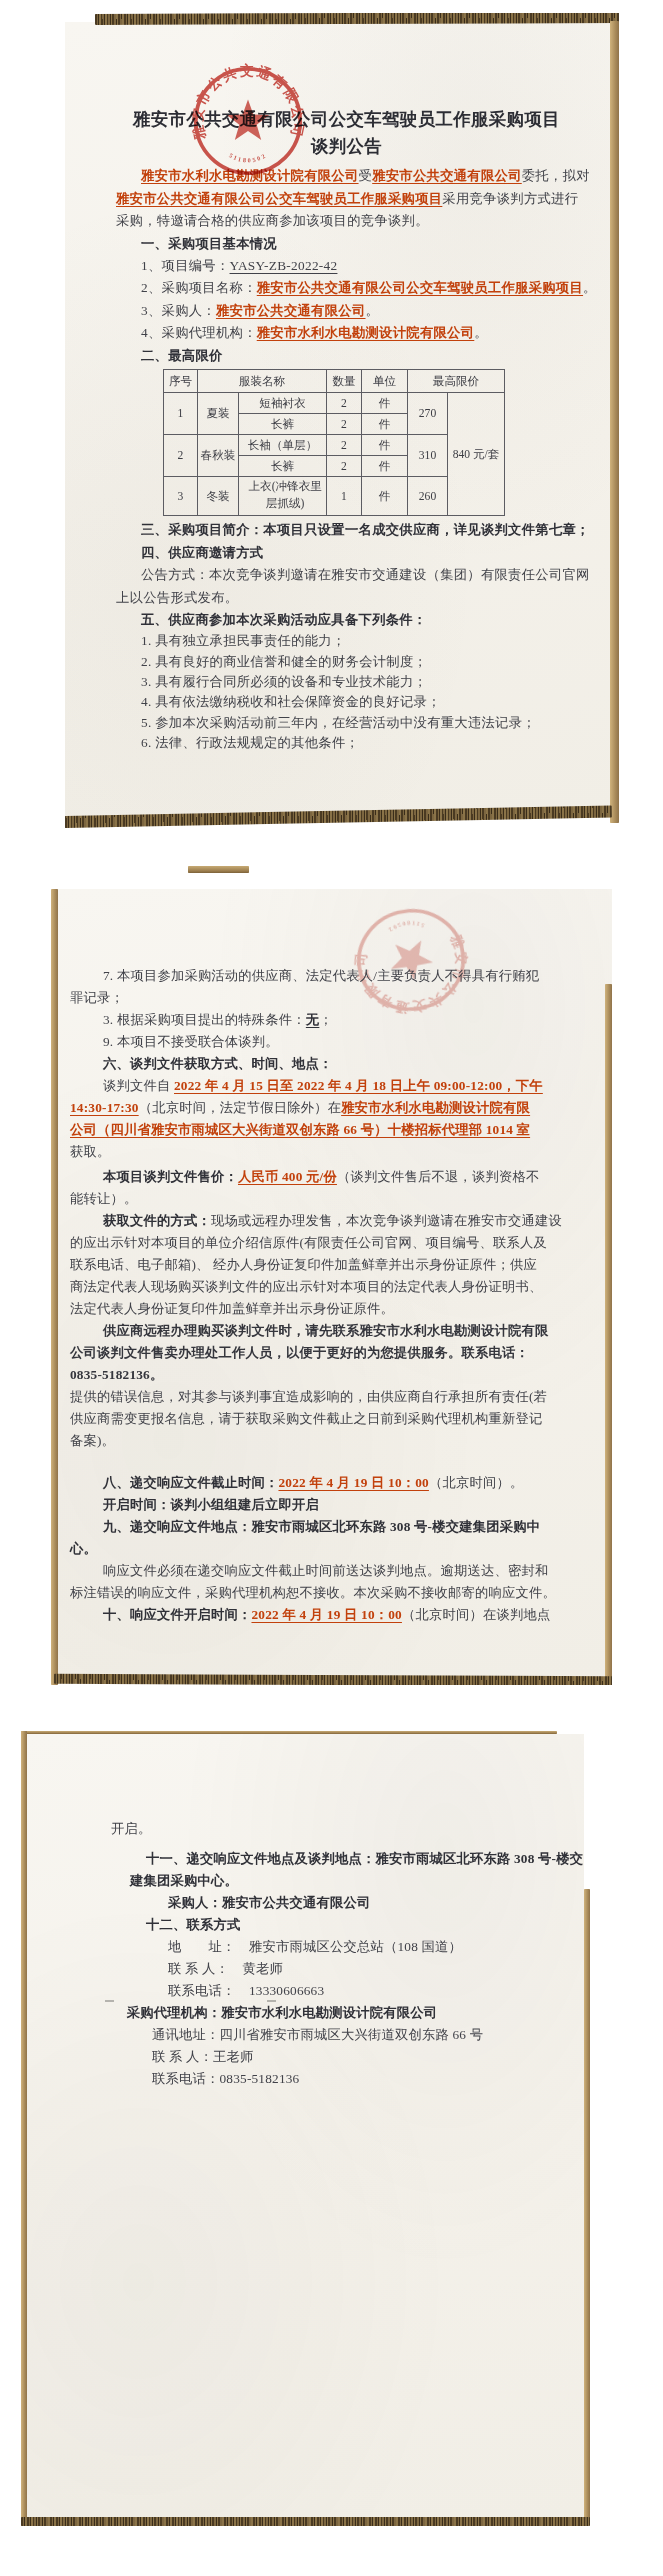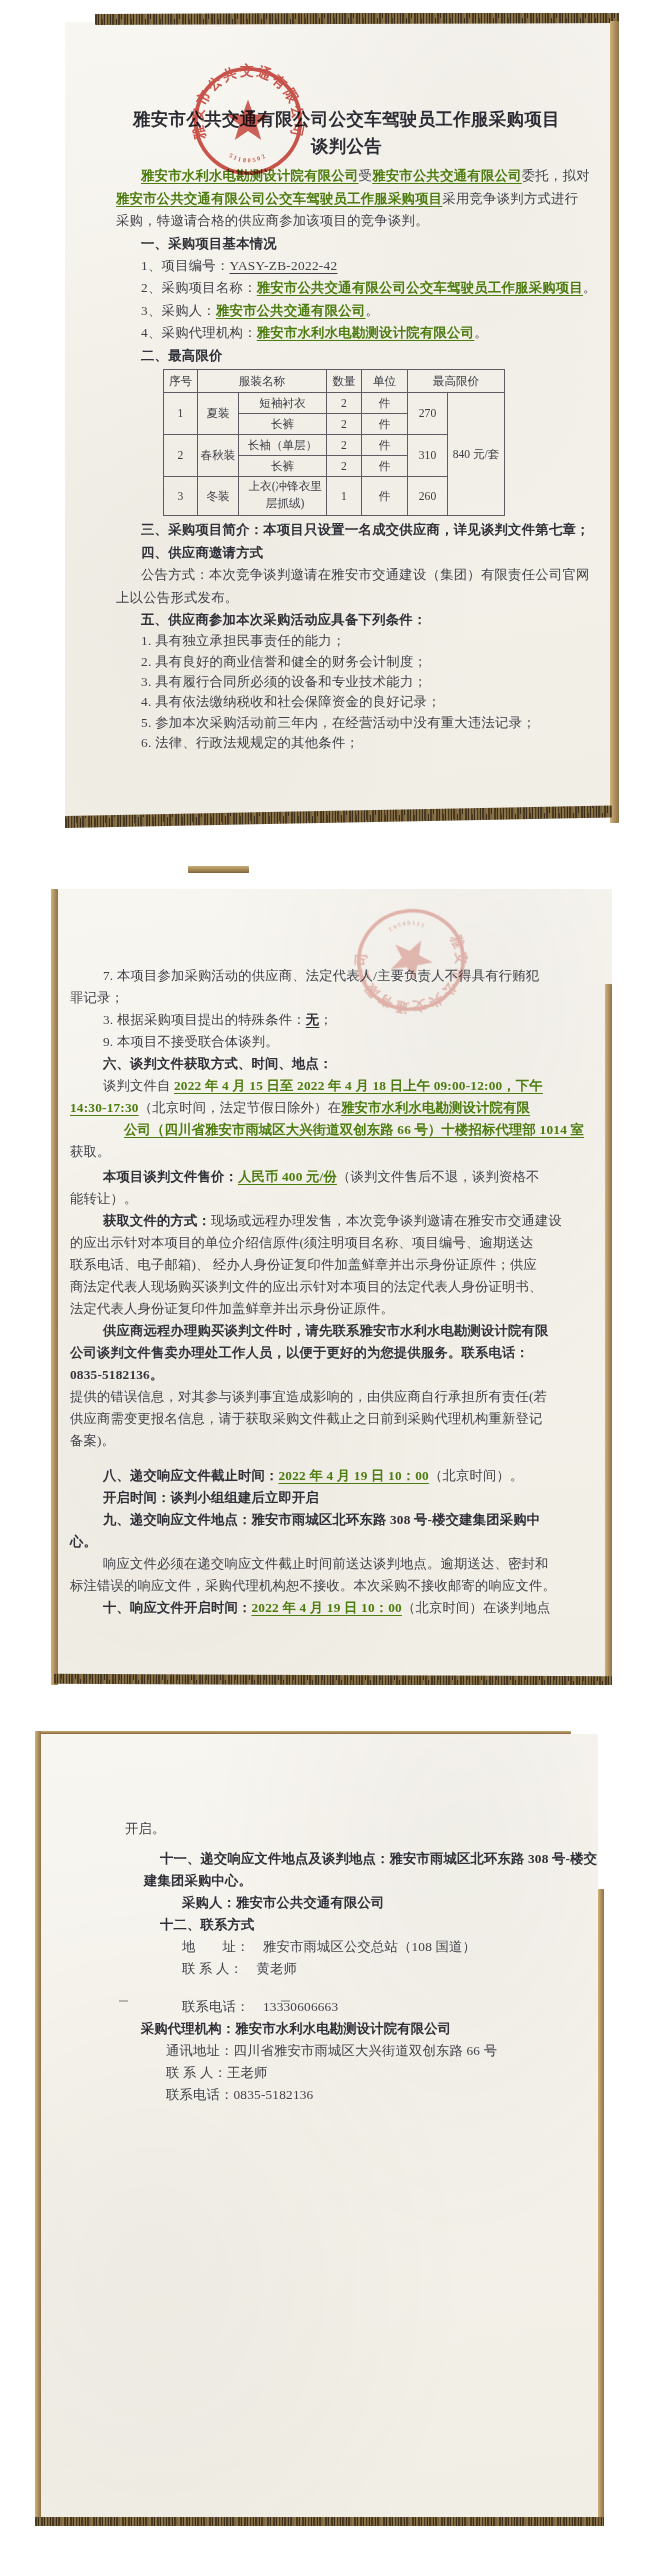--- a/index.html
+++ b/index.html
@@ -23,21 +23,21 @@
   .wood-tan-h{background:linear-gradient(180deg,#c7aa74 0%,#9c7e4e 70%,#7c6138 100%);}
   .content{position:absolute;z-index:2;color:#414249;font-size:13.3px;letter-spacing:0.3px;}
   .line{line-height:22.4px;white-space:nowrap;}
   .p2 .line{line-height:22px;}
   .p3 .line{line-height:22px;}
   .ind{text-indent:25px;}
   .ind2{text-indent:33px;}
   .b{font-weight:700;color:#303138;}
   .sb{font-weight:600;color:#35363d;}
   .u{text-decoration:underline;text-underline-offset:2.5px;text-decoration-thickness:0.8px;}
-  .bu{font-weight:700;color:#4d7c0f;text-decoration:underline;text-underline-offset:2.5px;text-decoration-thickness:0.8px;text-align:right;}
+  .bu{font-weight:700;color:#c2410c;text-decoration:underline;text-underline-offset:2.5px;text-decoration-thickness:0.8px;}
   .doc-title{font-weight:700;color:#2c2d34;font-size:17.4px;line-height:27px;text-align:center;letter-spacing:0.4px;white-space:nowrap;}
   .price-table{border-collapse:collapse;margin:2.5px 0 3.3px 47px;font-size:11.6px;color:#3c3d44;letter-spacing:0;}
   .price-table th,.price-table td{border:0.8px solid #5c5c62;text-align:center;vertical-align:middle;padding:0 1.7px;font-weight:400;}
   .price-table th{height:21.6px;}
   .price-table td{height:20px;}
   .price-table .tall td{height:38px;}
   .price-table .wrap{white-space:normal;line-height:16.6px;padding-left:7px;}
   .stamp{position:absolute;width:116px;height:116px;mix-blend-mode:multiply;pointer-events:none;}
   .stamp svg{display:block;}
   .stamp text{fill:currentColor;font-family:"Liberation Serif","DejaVu Serif",serif;font-weight:700;}
@@ -175,58 +175,58 @@
     <div class="line ind2"><span>3. 根据采购项目提出的特殊条件：</span><span class="u b">无</span><span>；</span></div>
     <div class="line ind2">9. 本项目不接受联合体谈判。</div>
     <div class="line ind2 b">六、谈判文件获取方式、时间、地点：</div>
     <div class="line ind2"><span>谈判文件自 </span><span class="bu">2022 年 4 月 15 日至 2022 年 4 月 18 日上午 09:00-12:00，下午</span></div>
     <div class="line"><span class="bu">14:30-17:30</span><span>（北京时间，法定节假日除外）在</span><span class="bu">雅安市水利水电勘测设计院有限</span></div>
     <div class="line bu">公司（四川省雅安市雨城区大兴街道双创东路 66 号）十楼招标代理部 1014 室</div>
     <div class="line">获取。</div>
     <div class="line ind2" style="margin-top:3.3px;"><span class="b">本项目谈判文件售价：</span><span class="bu">人民币 400 元/份</span><span>（谈判文件售后不退，谈判资格不</span></div>
     <div class="line">能转让）。</div>
     <div class="line ind2"><span class="b">获取文件的方式：</span><span>现场或远程办理发售，本次竞争谈判邀请在雅安市交通建设</span></div>
-    <div class="line">的应出示针对本项目的单位介绍信原件(须注明项目名称、项目编号、逾期送达</div>
+    <div class="line">的应出示针对本项目的单位介绍信原件(有限责任公司官网、项目编号、联系人及</div>
     <div class="line">联系电话、电子邮箱)、 经办人身份证复印件加盖鲜章并出示身份证原件；供应</div>
     <div class="line">商法定代表人现场购买谈判文件的应出示针对本项目的法定代表人身份证明书、</div>
     <div class="line">法定代表人身份证复印件加盖鲜章并出示身份证原件。</div>
     <div class="line ind2 sb">供应商远程办理购买谈判文件时，请先联系雅安市水利水电勘测设计院有限</div>
     <div class="line sb">公司谈判文件售卖办理处工作人员，以便于更好的为您提供服务。联系电话：</div>
     <div class="line sb">0835-5182136。</div>
     <div class="line">提供的错误信息，对其参与谈判事宜造成影响的，由供应商自行承担所有责任(若</div>
     <div class="line">供应商需变更报名信息，请于获取采购文件截止之日前到采购代理机构重新登记</div>
     <div class="line">备案)。</div>
-    <div class="line ind2" style="margin-top:13px;font-family:Liberation Serif, serif;"><span class="b">八、递交响应文件截止时间：</span><span class="bu">2022 年 4 月 19 日 10：00</span><span>（北京时间）。</span></div>
+    <div class="line ind2" style="margin-top:20px;font-family:Liberation Serif, serif;"><span class="b">八、递交响应文件截止时间：</span><span class="bu">2022 年 4 月 19 日 10：00</span><span>（北京时间）。</span></div>
     <div class="line ind2 b">开启时间：谈判小组组建后立即开启</div>
     <div class="line ind2 b">九、递交响应文件地点：雅安市雨城区北环东路 308 号-楼交建集团采购中</div>
     <div class="line b">心。</div>
     <div class="line ind2">响应文件必须在递交响应文件截止时间前送达谈判地点。逾期送达、密封和</div>
     <div class="line">标注错误的响应文件，采购代理机构恕不接收。本次采购不接收邮寄的响应文件。</div>
     <div class="line ind2"><span class="b">十、响应文件开启时间：</span><span class="bu">2022 年 4 月 19 日 10：00</span><span>（北京时间）在谈判地点</span></div>
   </div>
 </div>
 
-<div class="photo p3" style="left:35px;top:1731px;width:569px;height:795px;font-family:Liberation Serif, serif;">
+<div class="photo p3" style="left:21px;top:1731px;width:569px;height:795px;font-family:Liberation Serif, serif;">
   <div class="paper" style="left:5.8px;top:2.5px;right:5.8px;bottom:9px;"></div>
   <div class="wood wood-tan-h" style="left:0;right:33px;top:0;height:3.3px;"></div>
   <div class="wood wood-tan" style="left:0;top:0;bottom:0;width:5.8px;"></div>
   <div class="wood wood-tan" style="right:0;top:158px;bottom:6.6px;width:5.8px;"></div>
   <div class="wood wood-grain" style="left:0;right:0;bottom:0;height:9px;"></div>
 
   <div class="speck" style="left:84px;top:269px;"></div>
   <div class="speck" style="left:246px;top:269px;"></div>
 
   <div class="content" style="left:90px;top:87px;width:465px;letter-spacing:0.2px;">
     <div class="line">开启。</div>
     <div class="line b" style="text-indent:35px;margin-top:8px;">十一、递交响应文件地点及谈判地点：雅安市雨城区北环东路 308 号-楼交</div>
     <div class="line b" style="padding-left:19px;">建集团采购中心。</div>
     <div class="line b" style="padding-left:57px;">采购人：雅安市公共交通有限公司</div>
     <div class="line b" style="text-indent:35px;">十二、联系方式</div>
     <div class="line" style="padding-left:57px;">地　　址：　雅安市雨城区公交总站（108 国道）</div>
     <div class="line" style="padding-left:57px;">联 系 人：　黄老师</div>
-    <div class="line" style="padding-left:57px;margin-top:16px;">联系电话：　13330606663</div>
+    <div class="line" style="padding-left:57px;">联系电话：　13330606663</div>
     <div class="line b" style="padding-left:15.8px;">采购代理机构：雅安市水利水电勘测设计院有限公司</div>
     <div class="line" style="padding-left:41px;">通讯地址：四川省雅安市雨城区大兴街道双创东路 66 号</div>
     <div class="line" style="padding-left:41px;">联 系 人：王老师</div>
     <div class="line" style="padding-left:41px;">联系电话：0835-5182136</div>
   </div>
 </div>
 
 
 </body></html>

